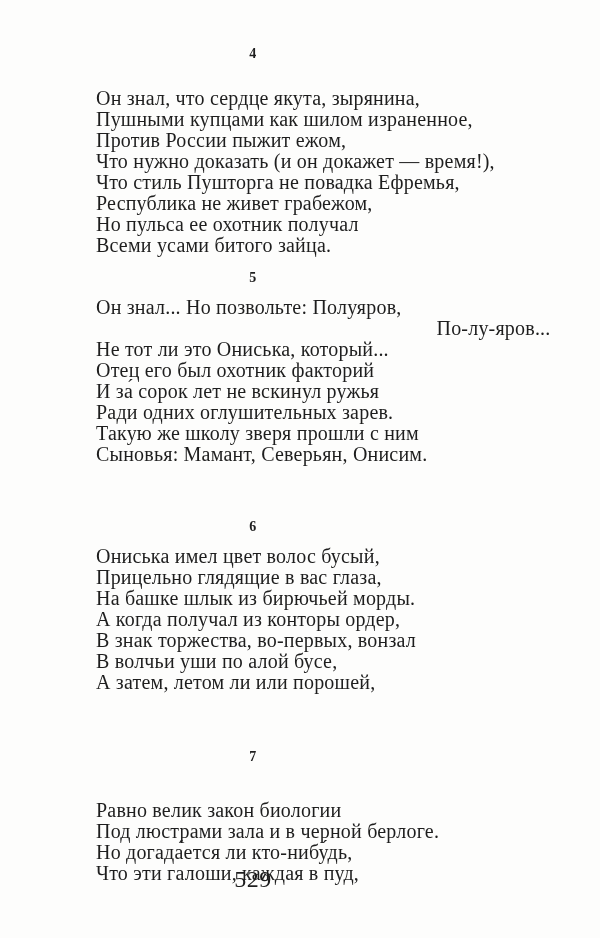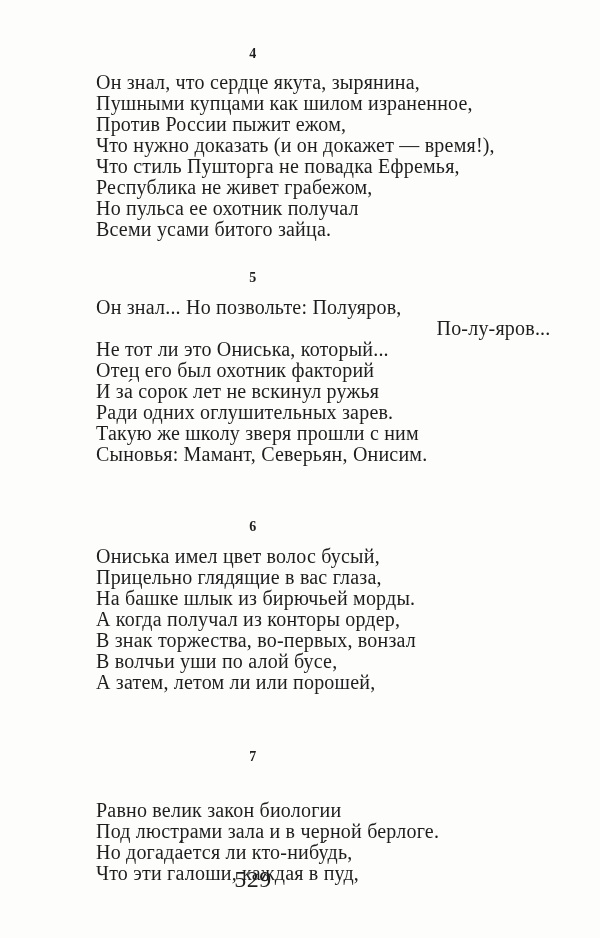--- a/index.html
+++ b/index.html
@@ -49,21 +49,21 @@
     position: absolute;
     top: 866px;
     left: 0;
     width: 506px;
     text-align: center;
     font-size: 24px;
     letter-spacing: 0.5px;
   }
   
   #num-4   { top: 46px; }
-  #lines-4 { top: 72px; }
+  #lines-4 { top: 88px; }
   #num-5   { top: 270px; }
   #lines-5 { top: 297px; }
   #num-6   { top: 519px; }
   #lines-6 { top: 546px; }
   #num-7   { top: 749px; }
   #lines-7 { top: 800px; }
 </style>
 </head>
 <body>
 

